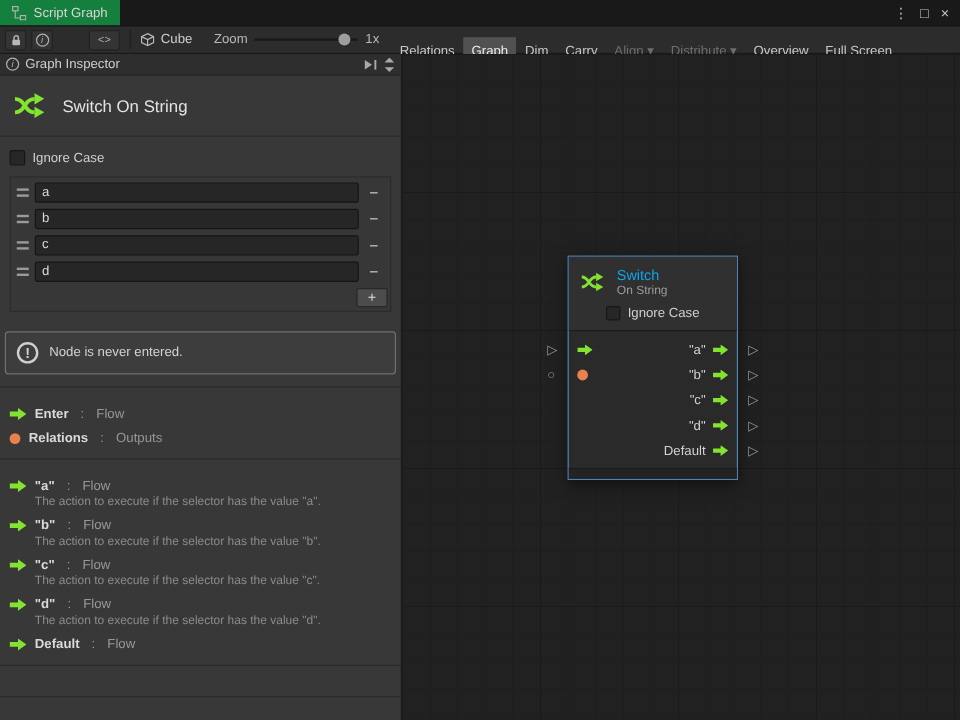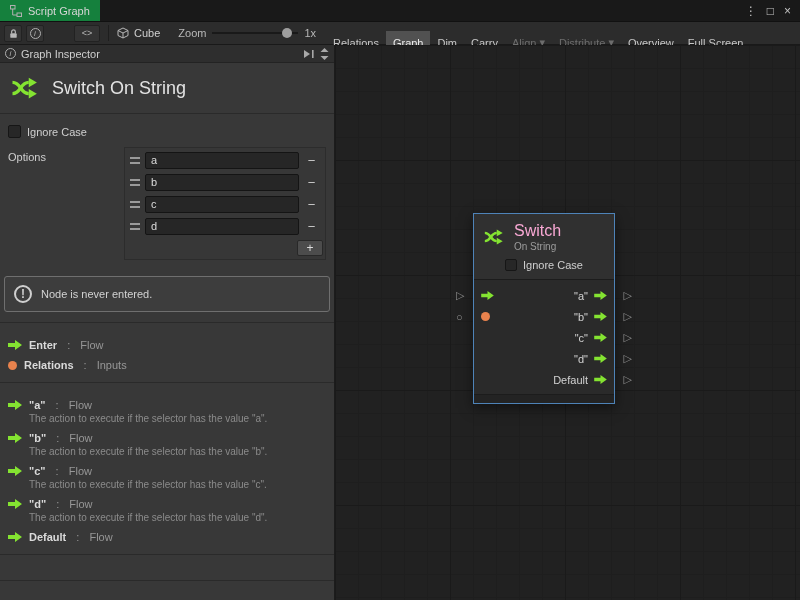--- a/index.html
+++ b/index.html
@@ -33,21 +33,21 @@
   .main{display:flex;height:555px;}
 
   
   .inspector{width:335px;background:#383838;border-right:1px solid #1c1c1c;display:flex;flex-direction:column;}
   .insp-header{height:18px;background:#2e2e2e;border-bottom:1px solid #232323;display:flex;align-items:center;
                gap:5px;padding:0 5px;color:#cfcfcf;}
   .insp-header .fill{flex:1;}
   .circle-i{width:11px;height:11px;border:1px solid #b0b0b0;border-radius:50%;display:inline-flex;
             align-items:center;justify-content:center;font-size:8px;color:#b0b0b0;font-style:italic;flex:none;}
   .unit-title{display:flex;align-items:center;gap:11px;padding:10px 9px;border-bottom:1px solid #2a2a2a;}
-  .unit-title .txt{font-size:18px;color:#e3e3e3;}
+  .unit-title .txt{font-size:14px;color:#e3e3e3;}
   .row-ignore{display:flex;align-items:center;gap:6px;margin:11px 8px 7px;color:#cfcfcf;}
   .checkbox{width:13px;height:13px;background:#272727;border:1px solid #161616;border-radius:2px;flex:none;}
   .options{display:flex;margin:2px 8px 8px 8px;}
   .options-label{width:121px;color:#cfcfcf;padding-top:4px;}
   .options-list{flex:1;background:#373737;border:1px solid #2c2c2c;padding:1px;}
   .opt-row{display:flex;align-items:center;height:22px;}
   .drag{width:10px;height:7px;border-top:2px solid #9a9a9a;border-bottom:2px solid #9a9a9a;margin:0 5px 0 4px;flex:none;}
   .opt-input{flex:1;height:17px;background:#262626;border:1px solid #141414;border-radius:2px;color:#dadada;
              font-size:11px;padding:0 5px;font-family:"Liberation Sans",sans-serif;outline:none;min-width:0;}
   .opt-minus{width:25px;text-align:center;color:#cfcfcf;font-size:13px;}
@@ -75,21 +75,21 @@
       linear-gradient(to right,#1a1a1a 1px,transparent 1px),
       linear-gradient(to bottom,#1a1a1a 1px,transparent 1px),
       linear-gradient(to right,#1e1e1e 1px,transparent 1px),
       linear-gradient(to bottom,#1e1e1e 1px,transparent 1px);
     background-size:115px 115px,115px 115px,23px 23px,23px 23px;}
 
   
   .node{position:absolute;left:138px;top:168px;width:142px;border:1px solid #4e83b8;
         background:#2a2a2a;box-shadow:0 4px 12px rgba(0,0,0,.5);}
   .node-header{display:flex;align-items:center;gap:8px;padding:8px 8px 4px;background:#303030;}
-  .node-title{font-size:16px;color:#f9a8d4;}
+  .node-title{font-size:12px;color:#0ea5e9;}
   .node-sub{font-size:10px;color:#9c9c9c;margin-top:1px;}
   .node-ignore{display:flex;align-items:center;justify-content:center;gap:6px;padding:3px 0 8px;
                background:#303030;color:#cfcfcf;font-size:11px;}
   .node-ignore .checkbox{width:12px;height:12px;}
   .node-div{height:1px;background:#1c1c1c;}
   .node-rows{padding:5px 0 4px;}
   .nrow{position:relative;display:flex;align-items:center;height:21px;padding:0 7px;color:#d2d2d2;font-size:11px;}
   .nrow .lbl{margin-left:auto;margin-right:6px;}
   .marker-l{position:absolute;left:-18px;color:#929292;font-size:11px;}
   .marker-r{position:absolute;right:-18px;color:#929292;font-size:11px;}
@@ -200,21 +200,20 @@
       </svg>
       <span class="txt">Switch On String</span>
     </div>
 
     <div class="row-ignore">
       <span class="checkbox"></span>
       <span>Ignore Case</span>
     </div>
 
     <div class="options">
-      <div class="options-label">Options</div>
       <div class="options-list">
         <div class="opt-row">
           <span class="drag"></span>
           <input class="opt-input" value="a" style="">
           <span class="opt-minus">−</span>
         </div>
         <div class="opt-row">
           <span class="drag"></span>
           <input class="opt-input" value="b" style="">
           <span class="opt-minus">−</span>
@@ -248,21 +247,21 @@
             </svg>
         </span>
         <span class="port-name">Enter</span>
           <span class="pre"> : </span>
           <span class="pre">Flow</span>
       </div>
       <div class="port-item">
         <span class="value-dot" style="background:#e8824d"></span>
         <span class="port-name">Relations</span>
           <span class="pre"> : </span>
-          <span class="pre">Inputs</span>
+          <span class="pre">Outputs</span>
       </div>
     </div>
 
     <div class="section">
 
       <div class="port-item">
         <span class="flow-svg">
             <svg width="14" height="10" viewBox="0 0 14 10">
               <path d="M0 3 H7 V0 L14 5 L7 10 V7 H0 Z" fill="#84e331"></path>
             </svg>

